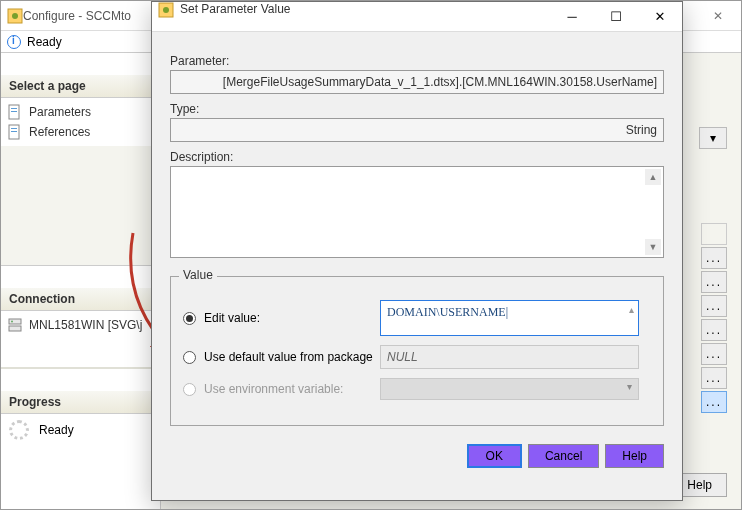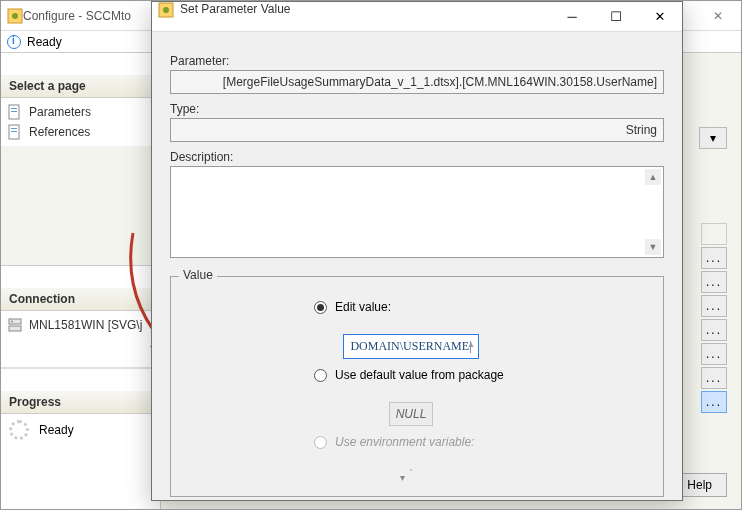--- a/index.html
+++ b/index.html
@@ -38,26 +38,26 @@
   .m-ctrls div{ width:44px; height:29px; display:flex; align-items:center; justify-content:center; font-size:13px;}
   .m-body { padding:14px 18px 12px 18px;}
   .lbl { color:#333; margin-bottom:2px; margin-top:8px; display:block;}
   .txt { width:100%; background:#fff; border:1px solid #9a9a9a; padding:4px 6px; color:#333;}
   .ro { background:#f5f5f5;text-align:right; }
   .desc { width:100%; height:92px; background:#fff; border:1px solid #9a9a9a; position:relative;}
   .desc .sb-up, .desc .sb-dn { position:absolute; right:2px; width:16px; height:16px; background:#eee; color:#777; text-align:center; font-size:9px; line-height:16px;}
   .desc .sb-up{ top:2px;} .desc .sb-dn{ bottom:2px;}
   .group { border:1px solid #a3a3a3; margin-top:18px; padding:14px 24px 16px 12px; position:relative;}
   .group-label { position:absolute; top:-9px; left:8px; background:#f0f0f0; padding:0 4px; color:#333;}
-  .row { display:flex; align-items:center; gap:20px; margin:9px 0;flex-direction:column;}
+  .row { display:flex; align-items:center; gap:3px; margin:9px 0;}
   .row .left { width:194px; display:flex; align-items:center; gap:8px;}
   .radio { width:13px; height:13px; border:1px solid #555; border-radius:50%; display:inline-flex; align-items:center; justify-content:center; background:#fff;}
   .radio.sel::after{ content:""; width:7px; height:7px; background:#333; border-radius:50%;}
   .radio.dis { border-color:#bbb;}
-  .opt-lbl.dis{ color:#9a9a9a;font-style:italic;}
+  .opt-lbl.dis{ color:#9a9a9a;}
   .editbox { flex:1; border:1px solid #2a7ae2; background:#fff; padding:4px 6px; height:36px; position:relative; display:flex; align-items:flex-start;}
   .editbox::after{content:"▴"; position:absolute; right:4px; top:3px; color:#999; font-size:10px;}
   .editval{ color:#1f497d; font-family:Liberation Serif, serif;}
   .null-box { flex:1; background:#ececec; border:1px solid #c8c8c8; padding:4px 6px; font-style:italic; color:#666;}
   .env-box { flex:1; background:#dcdcdc; border:1px solid #c8c8c8; height:22px; position:relative;}
   .env-box::after{content:"▾"; position:absolute; right:6px; top:2px; color:#8a8a8a; font-size:10px;}
   .btns { display:flex; gap:6px; justify-content:flex-end; margin-top:18px;}
   .btns button { padding:4px 16px; background:#8b5cf6; border:1px solid #888;}
   .btns button.primary { border:2px solid #2a7ae2; padding:3px 17px;}
   .badge { position:absolute; width:26px; height:22px; background:#c0392b; border-radius:11px; color:#fff; display:flex; align-items:center; justify-content:center; font-size:11px; font-weight:bold; box-shadow:1px 1px 2px rgba(0,0,0,.4);}
@@ -205,16 +205,17 @@
         <div class="left">
           <span class="radio dis"></span>
           <span class="opt-lbl dis">Use environment variable:</span>
         </div>
         <div class="env-box"></div>
       </div>
     </div>
 
     <div class="btns">
       <button class="primary">OK</button>
+      <button>Cancel</button>
       <button>Help</button>
     </div>
   </div>
 </div>
 
 </body></html>

